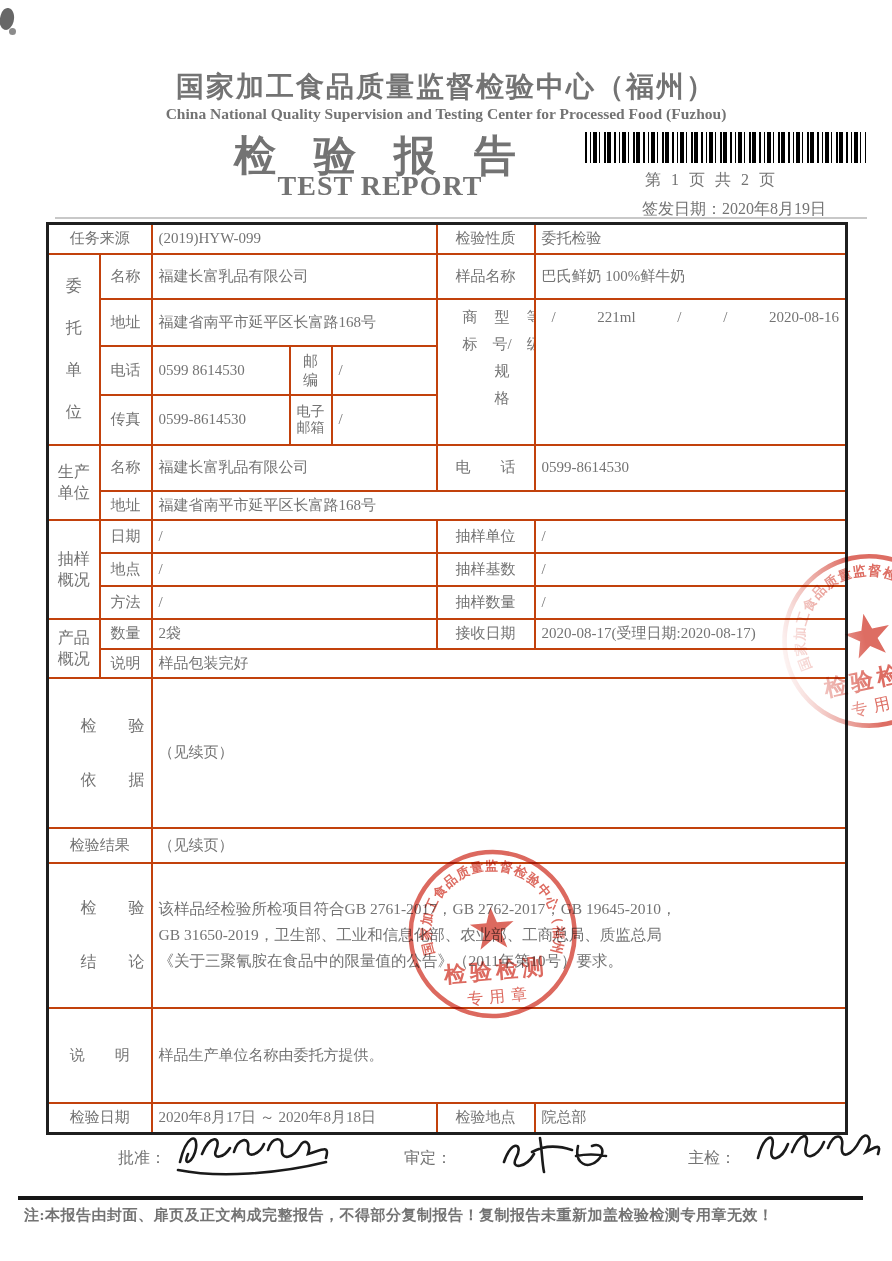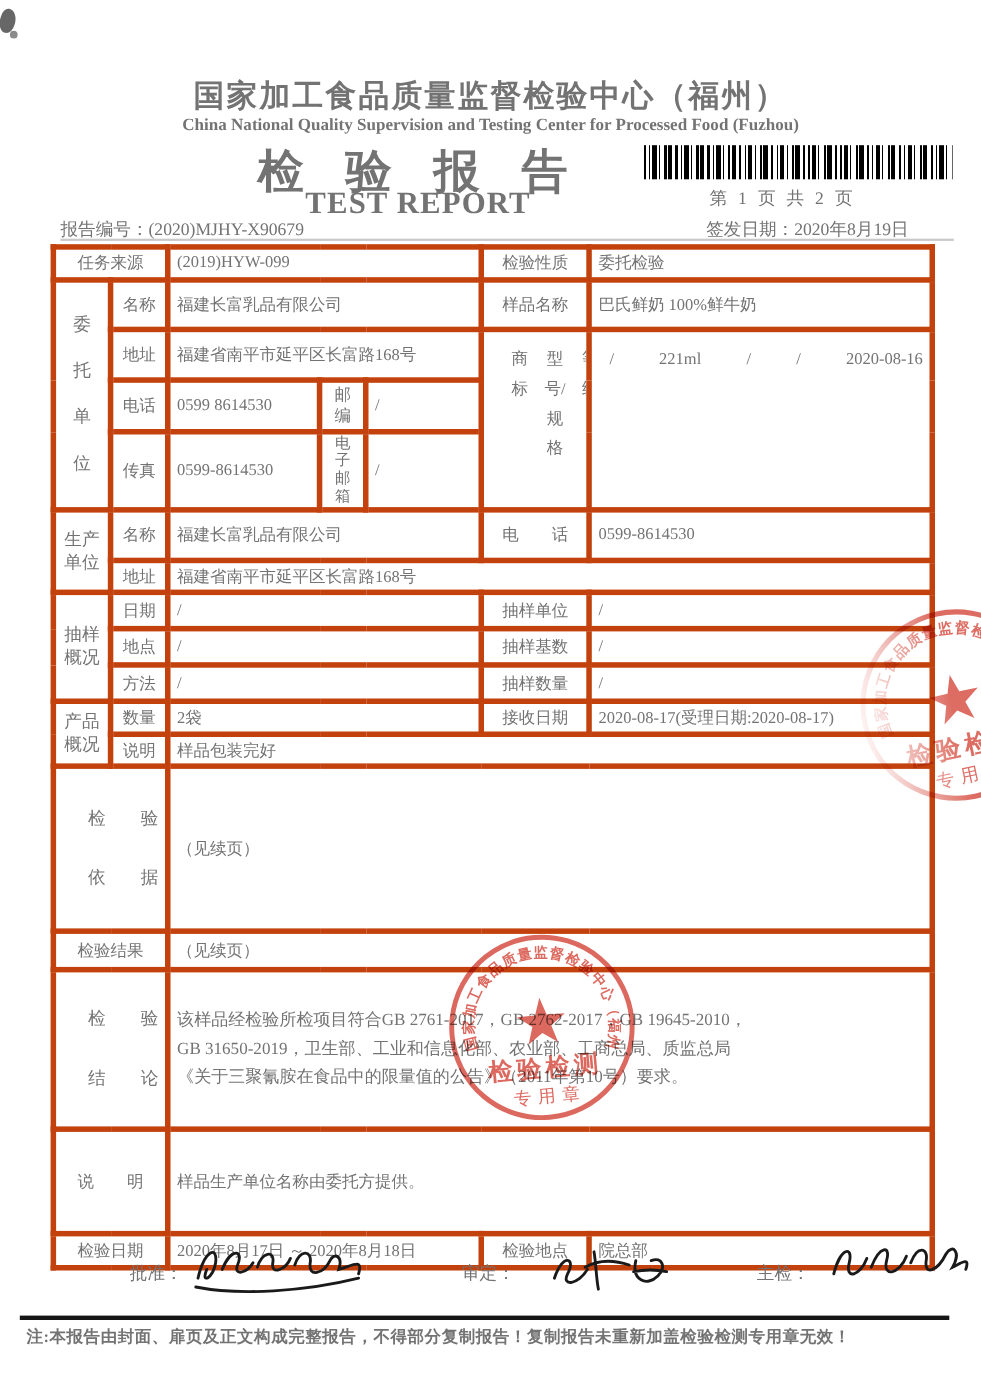--- a/index.html
+++ b/index.html
@@ -20,21 +20,21 @@
   .page-info{left:645px;top:170px;font-size:16px;letter-spacing:3px;}
   .report-no{left:55px;top:199px;font-size:16px;}
   .issue-date{left:642px;top:199px;font-size:16px;}
   .table-shadow{left:55px;top:217px;width:812px;height:2px;background:#9a9a9a;opacity:.55;}
   .smudge{left:0;top:8px;width:14px;height:22px;background:#4c4c4c;border-radius:45% 60% 50% 55%;transform:rotate(14deg);opacity:.85;}
   .smudge2{left:9px;top:28px;width:7px;height:7px;background:#6e6e6e;border-radius:50%;opacity:.8;}
 
   
   table.report{position:absolute;left:46px;top:222px;width:799px;border-collapse:collapse;
       table-layout:fixed;font-size:15px;border:3px solid #1f1f1f;}
-  table.report td{border:5px solid #c2410c;padding:1px 6px;vertical-align:middle;overflow:hidden;}
+  table.report td{border:2px solid #c2410c;padding:1px 6px;vertical-align:middle;overflow:hidden;}
   td.lc{text-align:center;padding:1px 2px;}
   td.vc{text-align:left;padding-left:9px;}
   td.gc{text-align:center;white-space:pre-line;font-size:16px;}
   .lh-client{line-height:42px;}
   .lh-two{line-height:21px;}
   td.big-label{text-align:right;white-space:pre-line;line-height:54px;font-size:16px;}
   .pline{line-height:27px;}
   td.nopad{padding:0;}
   .innercol{height:136px;display:flex;flex-direction:row;justify-content:space-between;padding:3px 0;}
   .email-lbl{line-height:16px;font-size:14px;}
@@ -59,21 +59,20 @@
 
   <div class="abs smudge"></div>
   <div class="abs smudge2"></div>
 
   <div class="abs org-cn">国家加工食品质量监督检验中心（福州）</div>
   <div class="abs org-en">China National Quality Supervision and Testing Center for Processed Food (Fuzhou)</div>
   <div class="abs title-cn">检验报告</div>
   <div class="abs title-en">TEST REPORT</div>
   <div class="abs barcode"></div>
   <div class="abs page-info">第 1 页  共 2 页</div>
-  <div class="abs report-no"><span>报告编号：</span><span>(2020)MJHY-X90679</span></div>
   <div class="abs issue-date"><span>签发日期：</span><span>2020年8月19日</span></div>
   <div class="abs table-shadow"></div>
 
   <table class="report">
     <colgroup>
       <col style="width:52px">
         <col style="width:52px">
         <col style="width:138px">
       <col style="width:42px">
         <col style="width:105px">
@@ -202,21 +201,21 @@
       <td class="lc">检验地点</td>
       <td class="vc">院总部</td>
     </tr>
   </tbody>
     </table>
 
   <div class="abs sig-label" style="left:118px;top:1148px;">批准：</div>
   <svg class="abs sigsvg" style="left:168px;top:1124px;" width="172" height="56" viewBox="0 0 172 56">
     <path d="M12 38 C18 12, 30 8, 28 24 C26 38, 14 44, 20 30 M34 30 C42 10, 54 12, 48 26 C44 36, 56 34, 62 24 M66 28 C70 14, 82 12, 80 24 C78 36, 92 30, 96 20 M100 26 C104 12, 116 12, 114 24 C112 38, 126 34, 132 22 C136 14, 144 18, 140 30 C154 26, 162 20, 158 34 M10 46 C50 54, 110 50, 158 38" fill="none" stroke="#1a1a1a" stroke-width="2.6" stroke-linecap="round"></path>
   </svg>
-  <div class="abs sig-label" style="left:420px;top:1148px;">审定：</div>
+  <div class="abs sig-label" style="left:404px;top:1148px;">审定：</div>
   <svg class="abs sigsvg" style="left:488px;top:1130px;" width="132" height="50" viewBox="0 0 132 50">
     <path d="M16 32 C24 8, 36 14, 28 28 C22 40, 38 38, 46 24 M52 8 C54 20, 54 32, 56 42 M44 22 C58 14, 72 16, 84 20 M90 16 C86 34, 100 40, 110 30 C118 22, 114 12, 104 16 M88 26 C98 24, 108 24, 118 26" fill="none" stroke="#1a1a1a" stroke-width="2.6" stroke-linecap="round"></path>
   </svg>
   <div class="abs sig-label" style="left:688px;top:1148px;">主检：</div>
   <svg class="abs sigsvg" style="left:748px;top:1122px;" width="136" height="54" viewBox="0 0 136 54">
     <path d="M10 36 C16 12, 28 10, 24 26 C20 42, 34 38, 40 22 M44 30 C52 10, 62 10, 58 24 C54 40, 70 36, 76 20 M80 26 C86 10, 96 12, 94 24 C92 38, 104 34, 112 18 C118 8, 126 16, 118 30 C126 26, 134 20, 130 32" fill="none" stroke="#1a1a1a" stroke-width="2.6" stroke-linecap="round"></path>
   </svg>
 
   <div class="abs foot-line"></div>
   <div class="abs foot-note">注:本报告由封面、扉页及正文构成完整报告，不得部分复制报告！复制报告未重新加盖检验检测专用章无效！</div>

